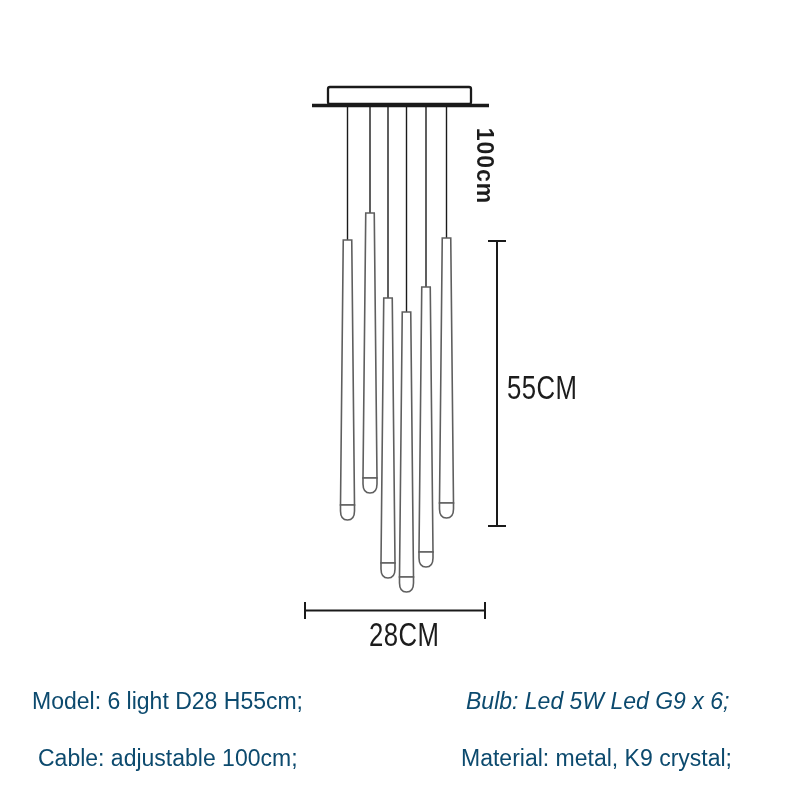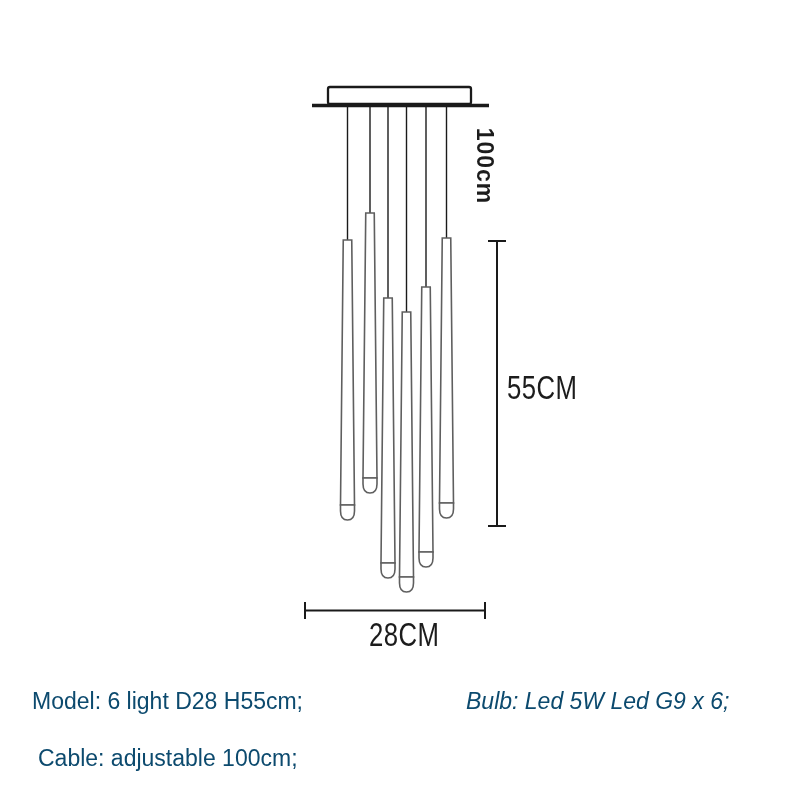--- a/index.html
+++ b/index.html
@@ -129,14 +129,15 @@
   <div class="dim-label dim-55">55CM</div>
 
   <div class="dim-label dim-28">28CM</div>
 
   <div class="spec spec-model">Model: 6 light D28 H55cm;</div>
 
   <div class="spec spec-bulb">Bulb: Led 5W Led G9 x 6;</div>
 
   <div class="spec spec-cable">Cable: adjustable 100cm;</div>
 
+  <div class="spec spec-material">Material: metal, K9 crystal;</div>
 
 </div>
 
 </body></html>

